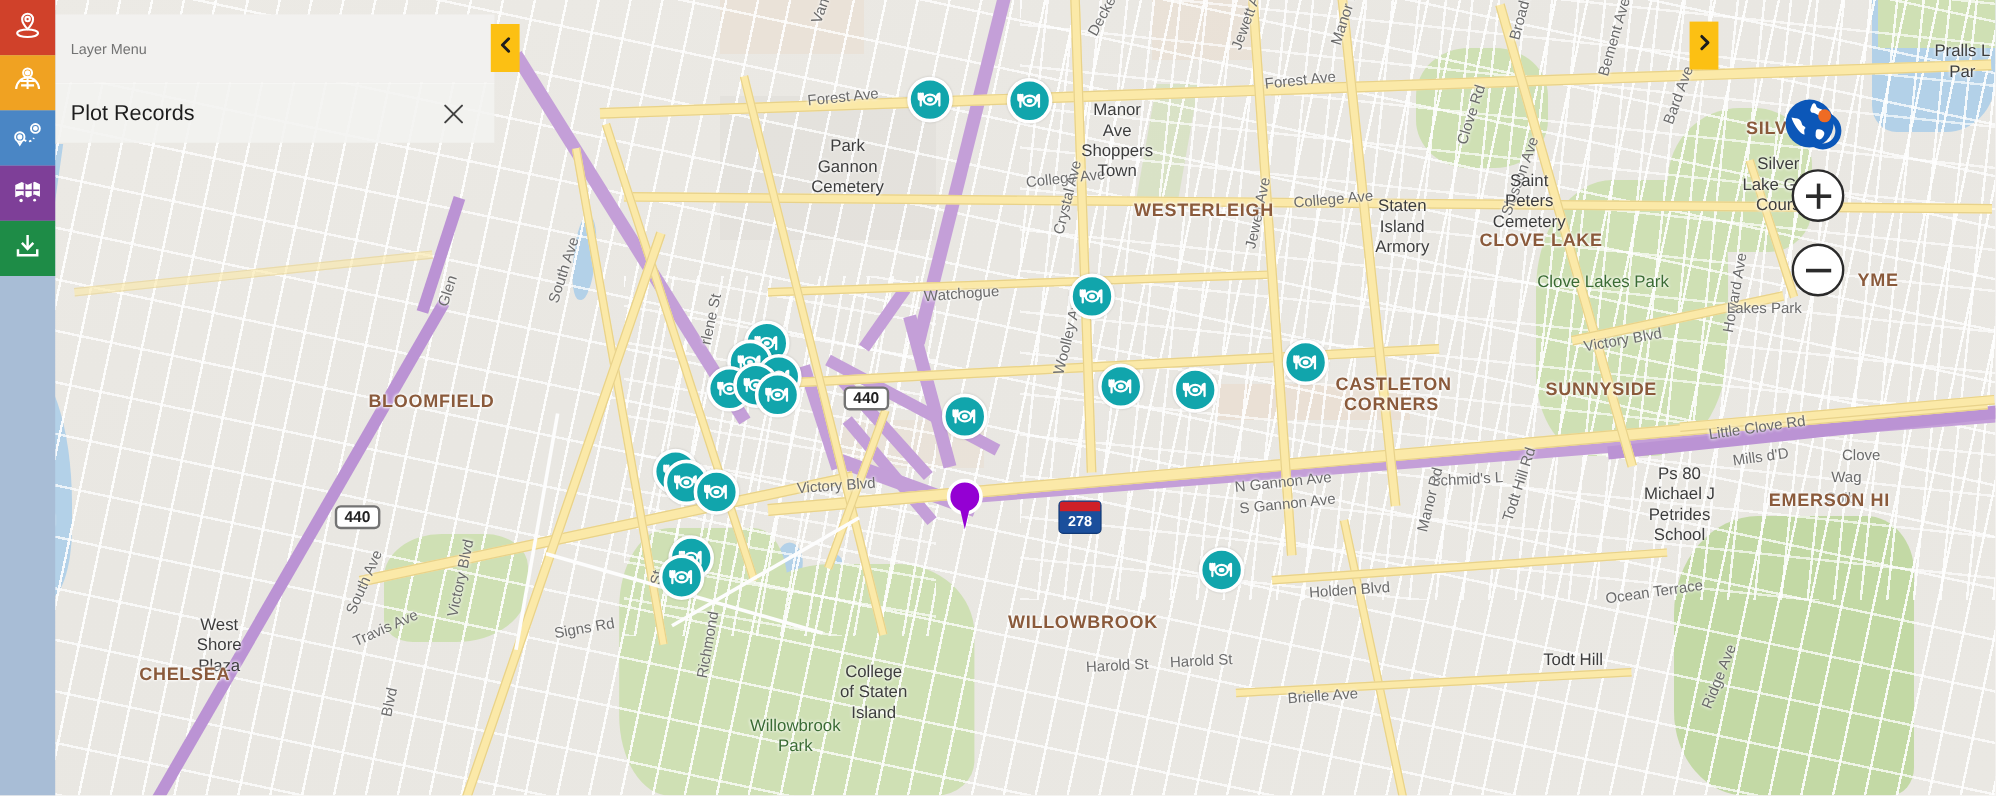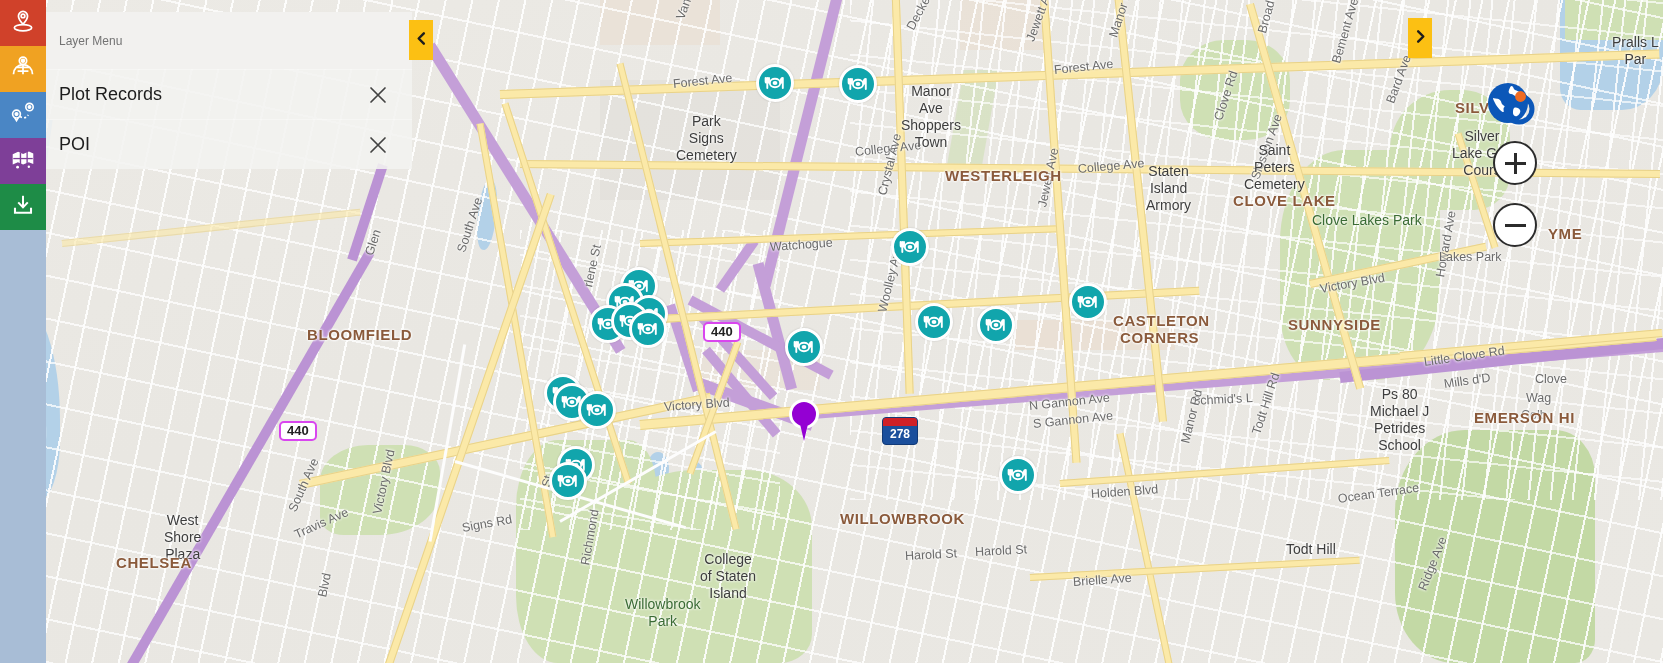--- a/index.html
+++ b/index.html
@@ -31,21 +31,21 @@
   .lbl-hood{color:#8a5a3b;font-weight:bold;letter-spacing:.6px;font-size:15px;
             text-shadow:0 0 3px #fff,0 0 3px #fff,0 0 2px #fff;}
   .lbl-place{color:#3d3d3d;font-size:14px;text-align:center;line-height:17px;
              text-shadow:0 0 3px #fff,0 0 3px #fff;}
   .lbl-park{color:#3a6b34;font-size:14px;text-align:center;line-height:17px;
             text-shadow:0 0 3px #fff,0 0 3px #fff;}
   .lbl-st{color:#6b6b6b;font-size:12.5px;
           text-shadow:0 0 3px #fff,0 0 3px #fff;}
 
   
-  .shield{position:absolute;background:#fff;border:2px solid #d946ef;border-radius:5px;
+  .shield{position:absolute;background:#fff;border:2px solid #737373;border-radius:5px;
           font-size:13px;font-weight:bold;color:#222;padding:1px 6px;line-height:14px;}
   .shield-i{position:absolute;width:34px;height:26px;border-radius:4px;overflow:hidden;
             background:#1b4f9c;border:1px solid #123a77;}
   .shield-i .top{height:8px;background:#cf2027;}
   .shield-i .num{color:#fff;font-size:12px;font-weight:bold;text-align:center;
                  line-height:17px;}
 
   
   .poi{position:absolute;width:38px;height:38px;border-radius:50%;
        background:#11a5ac;border:3px solid #ffffff;box-sizing:border-box;
@@ -259,21 +259,21 @@
         <div class="shield" style="left: 279px; top: 421px;">440</div>
         <div class="shield-i" style="left: 882px; top: 417px;">
           <div class="top"></div>
           <div class="num">278</div>
         </div>
       </div>
 
     <div id="place-labels">
         <div class="lbl lbl-place" style="left: 676px; top: 113px;">
           <div>Park</div>
-          <div>Signs</div>
+          <div>Gannon</div>
           <div>Cemetery</div>
         </div>
         <div class="lbl lbl-place" style="left: 901px; top: 83px;">
           <div>Manor</div>
           <div>Ave</div>
           <div>Shoppers</div>
           <div>Town</div>
         </div>
         <div class="lbl lbl-place" style="left: 1146px; top: 163px;">
           <div>Staten</div>
@@ -310,21 +310,21 @@
           <div>Lake Golf</div>
           <div>Cours</div>
         </div>
         <div class="lbl lbl-place" style="left: 1612px; top: 34px;">
           <div>Pralls L</div>
           <div>Par</div>
         </div>
         <div class="lbl lbl-place" style="left: 1286px; top: 541px;">
           <div>Todt Hill</div>
         </div>
-        <div class="lbl lbl-park" style="left: 1281px; top: 212px; padding-left: 31px;">
+        <div class="lbl lbl-park" style="left: 1281px; top: 226px;">
           <div>Clove Lakes Park</div>
         </div>
         <div class="lbl lbl-park" style="left: 625px; top: 596px;">
           <div>Willowbrook</div>
           <div>Park</div>
         </div>
         <div class="lbl lbl-hood" style="left: 945px; top: 167px;">WESTERLEIGH</div>
         <div class="lbl lbl-hood" style="left: 1233px; top: 192px;">CLOVE LAKE</div>
         <div class="lbl lbl-hood" style="left: 1113px; top: 312px;">CASTLETON</div>
         <div class="lbl lbl-hood" style="left: 1120px; top: 329px;">CORNERS</div>
@@ -596,26 +596,20 @@
     <div id="lm-head">
       <span class="t">Layer Menu</span>
     </div>
     <div id="lm-list">
         <div class="lm-item">
           <span class="lab">Plot Records</span>
           <span class="lm-x"><svg viewBox="0 0 24 24" fill="none" stroke="#1d1d1d" stroke-width="1.7" stroke-linecap="round">
               <path d="M5 5l14 14M19 5L5 19"></path>
             </svg></span>
         </div>
-        <div class="lm-item">
-          <span class="lab">POI</span>
-          <span class="lm-x"><svg viewBox="0 0 24 24" fill="none" stroke="#1d1d1d" stroke-width="1.7" stroke-linecap="round">
-              <path d="M5 5l14 14M19 5L5 19"></path>
-            </svg></span>
-        </div>
       </div>
   </div>
 
   <div class="tab" id="tab-left">
     <span>
       <svg viewBox="0 0 16 16" fill="none" stroke="#1d1d1d" stroke-width="2.6" stroke-linecap="round" stroke-linejoin="round">
           <path d="M10.5 2.5L5 8l5.5 5.5"></path>
         </svg>
     </span>
   </div>

